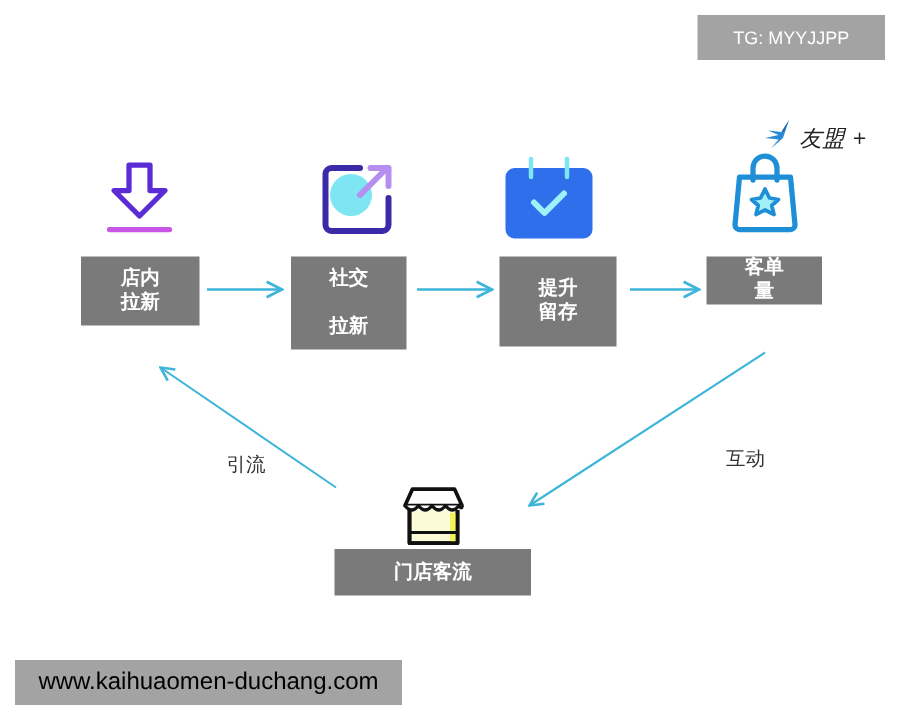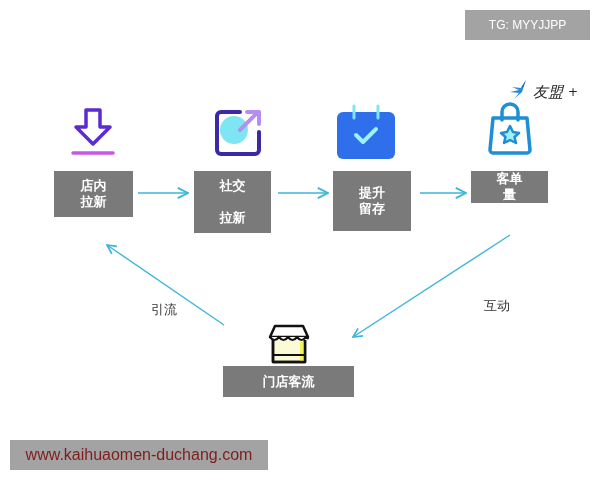--- a/index.html
+++ b/index.html
@@ -10,21 +10,21 @@
               flex-direction:column; }
   .icon { position:absolute; }
   .edge-label { position:absolute; font-size:13px; color:#333333; }
   .tg { position:absolute; left:465px; top:10px; width:125px; height:30px; background:#a3a3a3;
         color:#ffffff; font-family:"Liberation Sans", sans-serif; font-size:12px; display:flex;
         align-items:center; justify-content:center; }
   .logo { position:absolute; left:508px; top:56px; height:24px; display:flex; align-items:center; gap:3px;margin-top:24px; }
   .logo-text { font-size:15px; color:#222; font-style:italic; }
   .logo-plus { font-size:12px; color:#222; margin-left:2px; }
   .watermark { position:absolute; left:10px; top:440px; width:258px; height:30px; background:#a3a3a3;
-               color:#7f1d1d; font-family:"Liberation Sans", sans-serif; font-size:16px; display:flex;
+               color:#000000; font-family:"Liberation Sans", sans-serif; font-size:16px; display:flex;
                align-items:center; justify-content:center; }
   svg.arrows { position:absolute; left:0; top:0; }
 </style>
 </head>
 <body>
 
 <div class="tg">
   <span>TG: MYYJJPP</span>
 </div>
 

